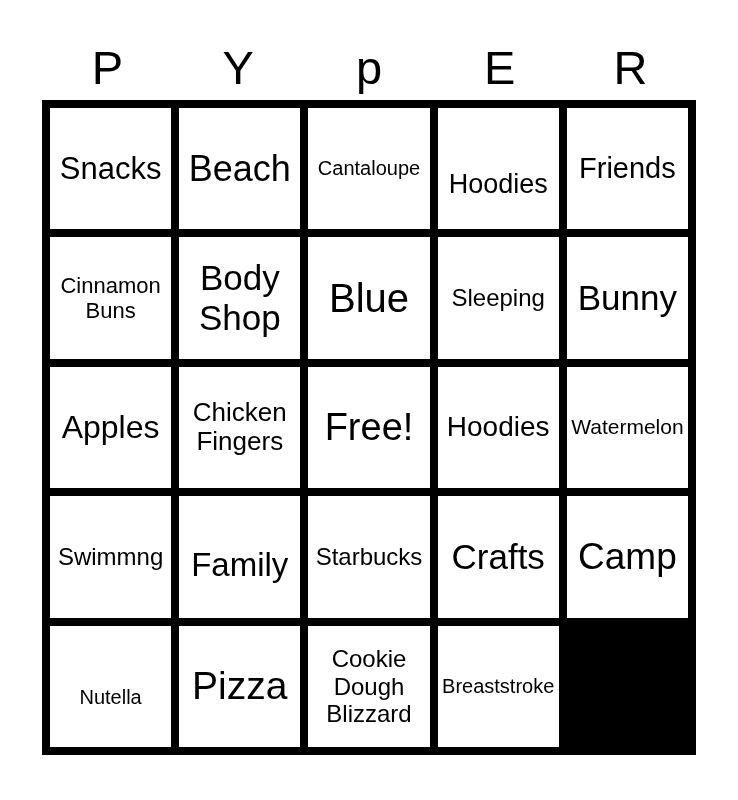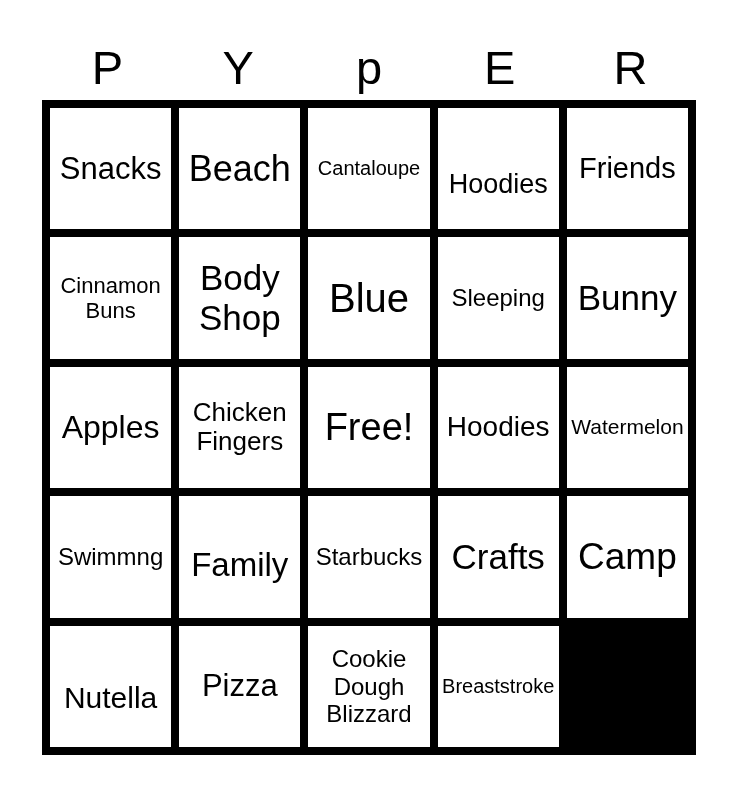--- a/index.html
+++ b/index.html
@@ -113,24 +113,24 @@
         <span class="cell-label" style="font-size: 24px;">Starbucks</span>
       </div>
     <div class="cell">
         <span class="cell-label" style="font-size: 35px;">Crafts</span>
       </div>
 
     <div class="cell">
         <span class="cell-label" style="font-size: 37px;">Camp</span>
       </div>
     <div class="cell">
-        <span class="cell-label" style="font-size: 30px; margin-top: 23px;">Nutella</span>
+        <span class="cell-label" style="font-size: 20px; margin-top: 23px;">Nutella</span>
       </div>
     <div class="cell">
-        <span class="cell-label" style="font-size: 31px;">Pizza</span>
+        <span class="cell-label" style="font-size: 39px;">Pizza</span>
       </div>
     <div class="cell">
         <span class="cell-label" style="font-size: 24px;">Cookie Dough Blizzard</span>
       </div>
     <div class="cell">
         <span class="cell-label" style="font-size: 20px;">Breaststroke</span>
       </div>
   </div>
 
 </div>

